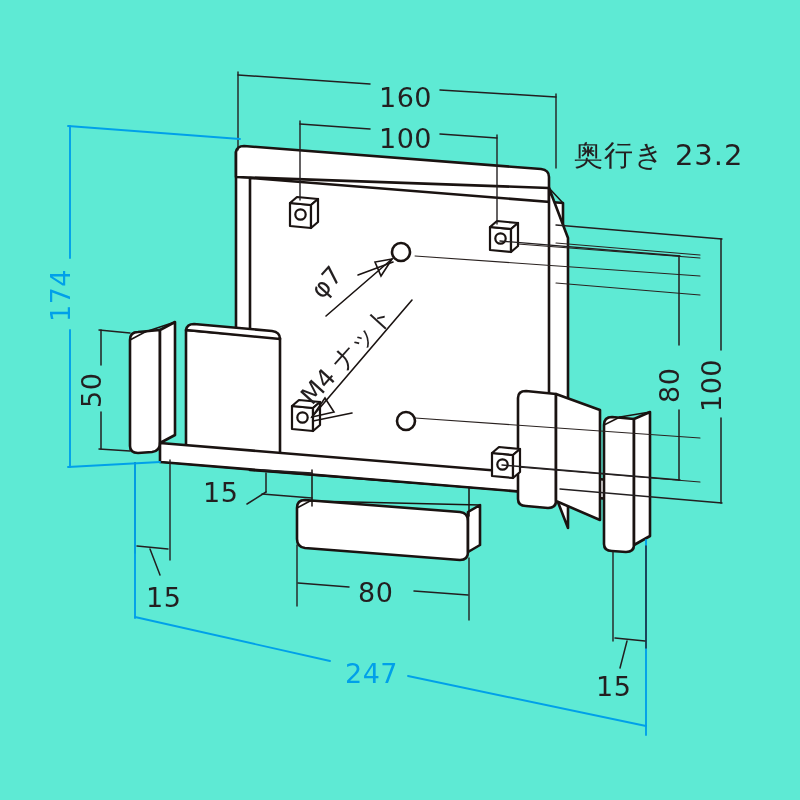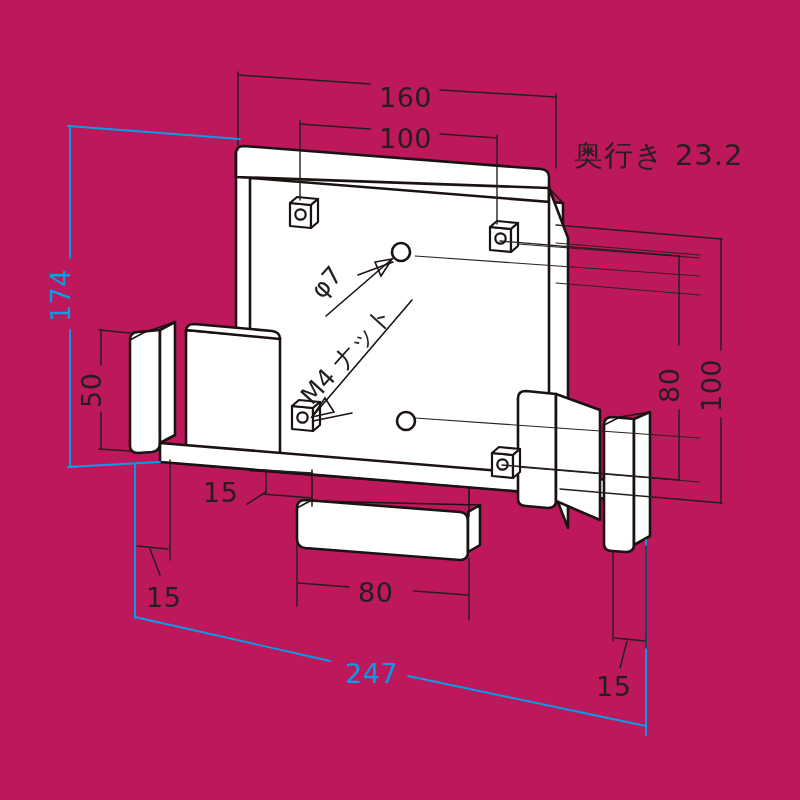--- a/index.html
+++ b/index.html
@@ -1,17 +1,17 @@
 <!DOCTYPE html>
 <html><head>
 <meta charset="utf-8">
 <style>
   html,body{margin:0;padding:0;background:#ffffff;}
   body{width:800px;height:800px;overflow:hidden;font-family:"DejaVu Sans","Liberation Sans",sans-serif;}
-  #stage{position:relative;width:800px;height:800px;background:#be185d;text-align:center;}
+  #stage{position:relative;width:800px;height:800px;background:#5eead4;text-align:center;}
   svg#drawing{position:absolute;left:0;top:0;width:800px;height:800px;display:block;}
   .part{fill:#ffffff;stroke:#1a1311;stroke-width:2.6;stroke-linejoin:round;stroke-linecap:round;}
   .part-thin{fill:none;stroke:#1a1311;stroke-width:1.5;stroke-linejoin:round;stroke-linecap:round;}
   .part-hair{fill:none;stroke:#2a2220;stroke-width:1.1;stroke-linecap:round;}
   .nutbody{fill:#ffffff;stroke:#1a1311;stroke-width:2.2;stroke-linejoin:round;}
   .nuthole{fill:#ffffff;stroke:#1a1311;stroke-width:2.2;}
   .hole{fill:#ffffff;stroke:#1a1311;stroke-width:2.6;}
   .dimline{fill:none;stroke:#231f20;stroke-width:1.5;stroke-linecap:round;}
   .extline{fill:none;stroke:#231f20;stroke-width:1.4;stroke-linecap:round;}
   .dimline-c{fill:none;stroke:#00A0E9;stroke-width:1.9;stroke-linecap:round;}

